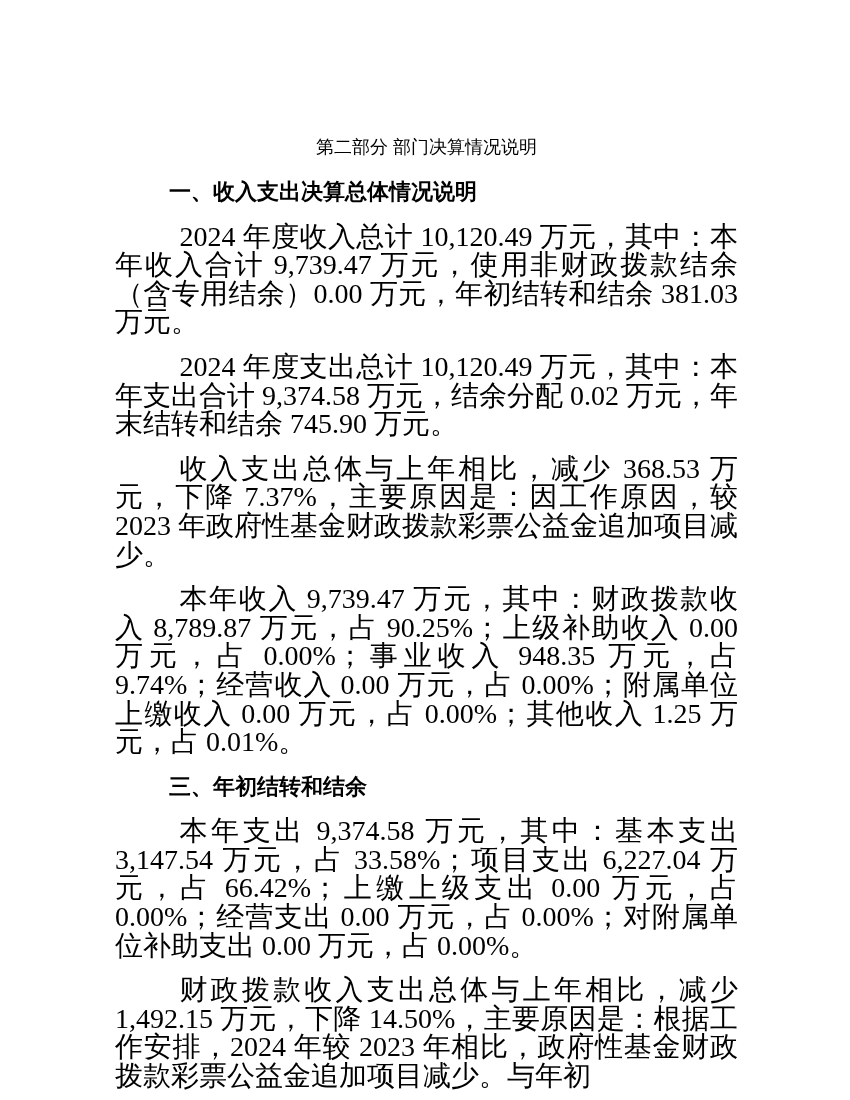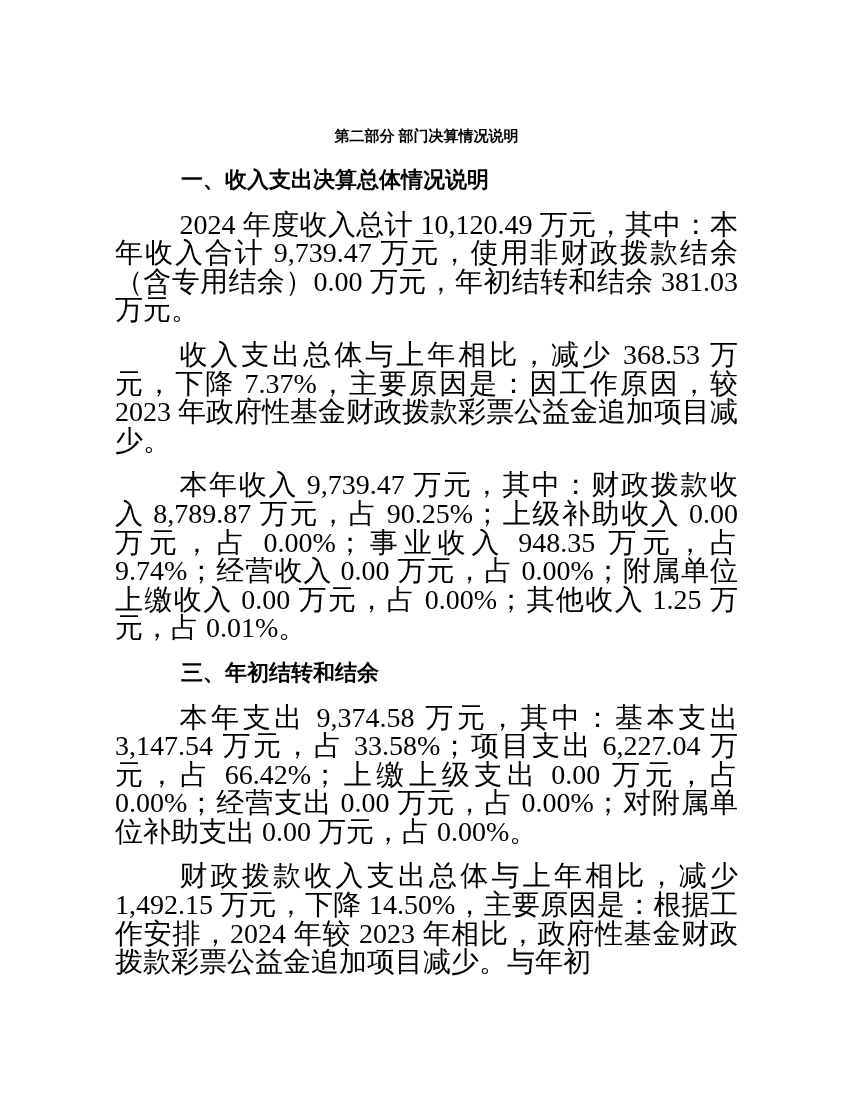--- a/index.html
+++ b/index.html
@@ -16,33 +16,33 @@
     overflow: hidden;
   }
   .content {
     position: absolute;
     left: 99px;
     top: 117px;
     width: 655px;
   }
   .doc-title {
     font-family: "Liberation Sans", sans-serif;
-    font-weight: 700;
-    font-size: 15px;
+    font-weight: 400;
+    font-size: 18px;
     line-height: 29px;
     text-align: center;
-    margin: 4px;
+    margin: 16px;
   }
   .sec-heading {
     font-family: "Liberation Sans", sans-serif;
     font-weight: 700;
     font-size: 22px;
     line-height: 28.6px;
     text-indent: 3em;
-    margin: 16px;
+    margin: 4px;
     text-align: left;
   }
   .para {
     font-family: Liberation Serif, serif;
     font-size: 28px;
     line-height: 28.6px;
     text-indent: 2.3em;
     text-align: justify;
     margin: 16px;
   }
@@ -50,20 +50,21 @@
 </head>
 <body>
 
 <div class="page">
   <div class="content">
 
     <div class="doc-title">第二部分 部门决算情况说明</div>
 
     <div class="sec-heading">一、收入支出决算总体情况说明</div>
     <p class="para">2024 年度收入总计 10,120.49 万元，其中：本年收入合计 9,739.47 万元，使用非财政拨款结余（含专用结余）0.00 万元，年初结转和结余 381.03 万元。</p>
+    <p class="para">2024 年度支出总计 10,120.49 万元，其中：本年支出合计 9,374.58 万元，结余分配 0.02 万元，年末结转和结余 745.90 万元。</p>
     <p class="para">收入支出总体与上年相比，减少 368.53 万元，下降 7.37%，主要原因是：因工作原因，较 2023 年政府性基金财政拨款彩票公益金追加项目减少。</p>
 
     <p class="para">本年收入 9,739.47 万元，其中：财政拨款收入 8,789.87 万元，占 90.25%；上级补助收入 0.00 万元，占 0.00%；事业收入 948.35 万元，占 9.74%；经营收入 0.00 万元，占 0.00%；附属单位上缴收入 0.00 万元，占 0.00%；其他收入 1.25 万元，占 0.01%。</p>
 
     <div class="sec-heading">三、年初结转和结余</div>
     <p class="para">本年支出 9,374.58 万元，其中：基本支出 3,147.54 万元，占 33.58%；项目支出 6,227.04 万元，占 66.42%；上缴上级支出 0.00 万元，占 0.00%；经营支出 0.00 万元，占 0.00%；对附属单位补助支出 0.00 万元，占 0.00%。</p>
 
     <p class="para">财政拨款收入支出总体与上年相比，减少 1,492.15 万元，下降 14.50%，主要原因是：根据工作安排，2024 年较 2023 年相比，政府性基金财政拨款彩票公益金追加项目减少。与年初</p>
 
   </div>

